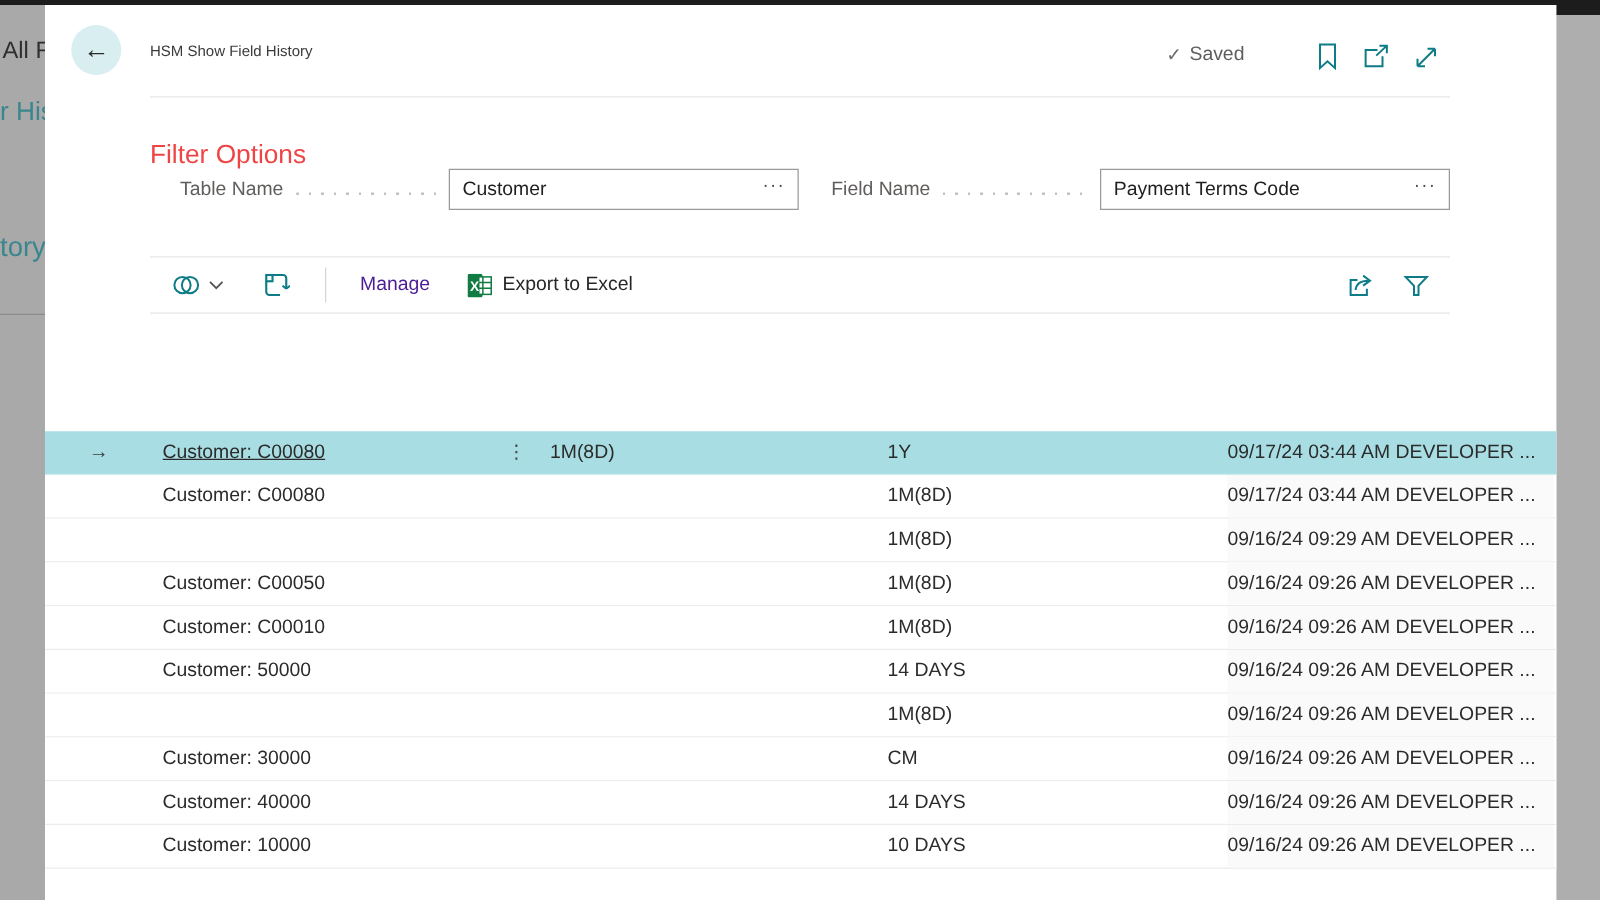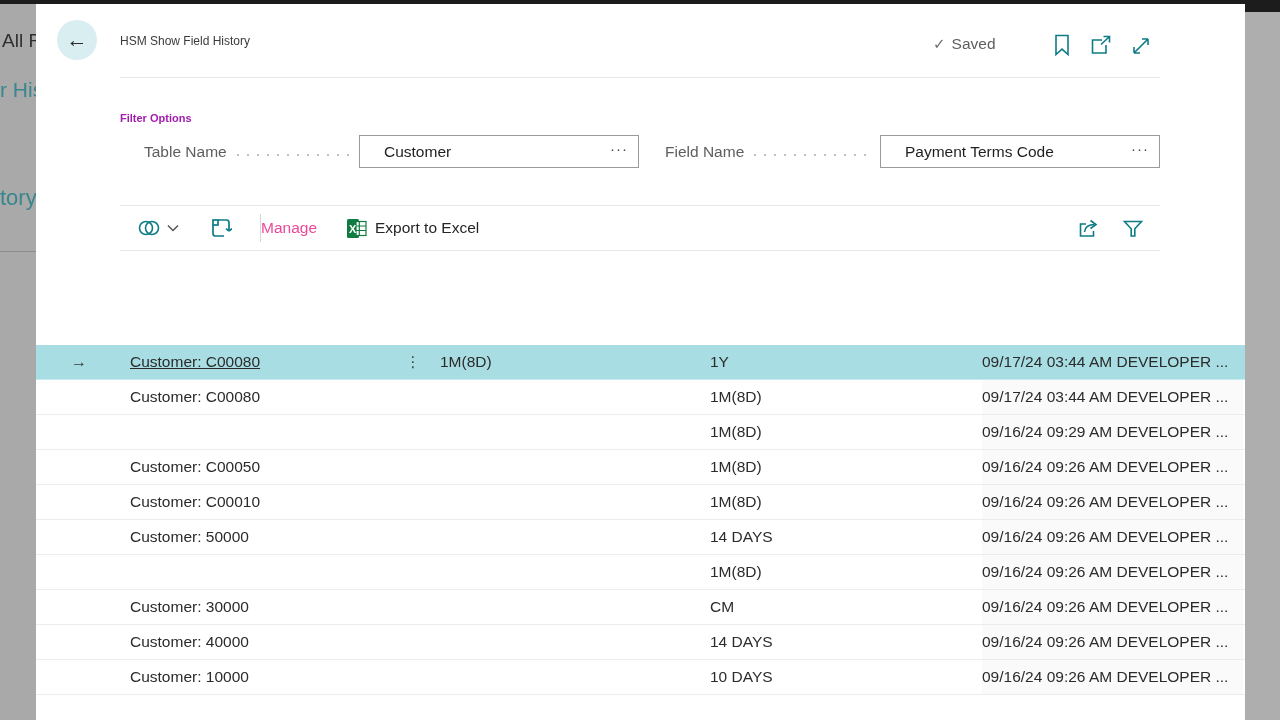--- a/index.html
+++ b/index.html
@@ -29,42 +29,42 @@
   .page-title{left:84px;top:30px;font-size:12px;color:#3b3b3b;white-space:nowrap;}
 
   .saved{left:897px;top:31px;font-size:15.5px;color:#5e5e5e;display:flex;align-items:center;gap:6px;}
   .saved .chk{color:#6e6e6e;font-size:15px;}
   .hdr-icon{top:29px;width:22px;height:24px;cursor:pointer;}
   .hdr-icon svg{display:block;}
 
   .hline{height:1px;background:#e6e6e6;}
   .title-divider{left:84px;top:73px;width:1040px;}
 
-  .section-title{left:84px;top:108px;font-size:11px;font-weight:bold;color:#a21caf;}
+  .section-title{left:84px;top:108px;font-size:21px;font-weight:normal;color:#ef4444;}
 
   .field-row{top:131px;width:495px;height:33px;display:flex;align-items:center;}
   .field-row.f1{left:84px;margin-left:24px;}
   .field-row.f2{left:629px;}
   .field-label{font-size:15.5px;color:#605e5c;white-space:nowrap;}
   .leader{flex:1;height:2px;margin:6px 10px 0 10px;
     background:repeating-linear-gradient(90deg,#c3c1bf 0 2px,transparent 2px 10px);}
   .field-box{width:280px;height:33px;box-sizing:border-box;border:1px solid #9a9a9a;
-    background:#fff;display:flex;align-items:center;cursor:text;padding-left:14px;}
+    background:#fff;display:flex;align-items:center;cursor:text;}
   .field-value{flex:1;padding:0 8px 0 10px;font-size:15.5px;color:#1f1f1f;white-space:nowrap;overflow:hidden;}
   .field-more{padding:0 10px 6px 4px;color:#4a4a4a;font-size:15px;letter-spacing:1px;cursor:pointer;}
 
   
   .toolbar{left:84px;top:201px;width:1040px;height:46px;border-top:1px solid #e6e6e6;
     border-bottom:1px solid #e6e6e6;display:flex;align-items:center;box-sizing:border-box;}
   .tb-group{display:flex;align-items:center;cursor:pointer;}
   .tb-views{margin-left:16px;}
   .tb-chevron{margin-left:4px;color:#555;}
   .tb-grid{margin-left:30px;}
   .tb-sep{margin-left:28px;width:1px;height:28px;background:#d6d6d6;}
-  .tb-manage{font-size:15.5px;color:#ec4899;}
+  .tb-manage{margin-left:27px;font-size:15.5px;color:#4c1d95;}
   .tb-excel{margin-left:30px;}
   .tb-excel-label{margin-left:8px;font-size:15.5px;color:#262626;}
   .tb-share{margin-left:auto;}
   .tb-filter{margin-left:22px;margin-right:16px;}
 
   
   .grid-head{left:0;top:267px;width:1209px;height:74px;background:#f7f7f7;}
   .col-label{position:absolute;top:44px;font-size:14.5px;color:#5d5b58;white-space:nowrap;cursor:pointer;}
   .col-1{left:94px;}  .col-2{left:404px;}  .col-3{left:674px;}  .col-4{left:946px;}
   .sort-arrow{font-size:13px;color:#5d5b58;margin-left:5px;}

